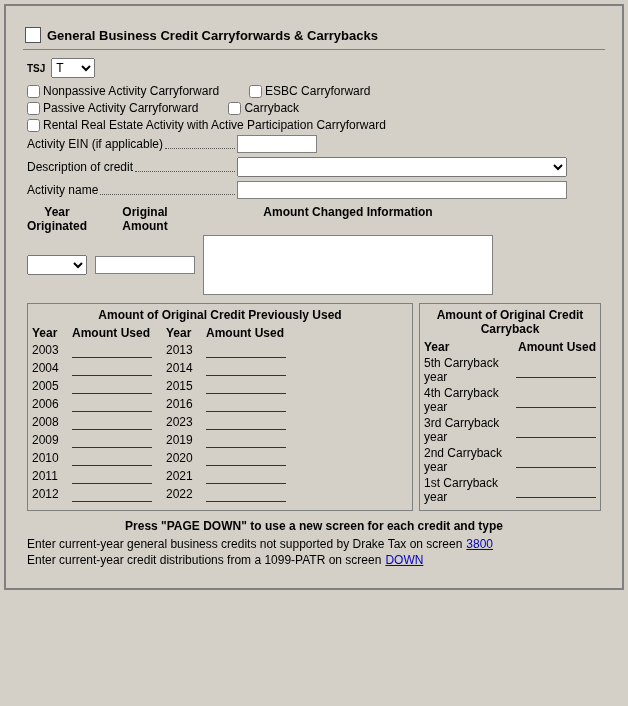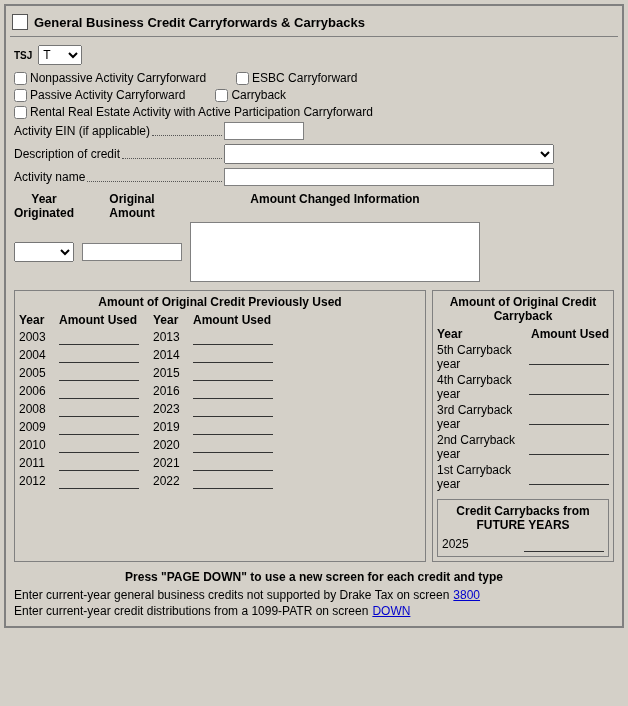--- a/index.html
+++ b/index.html
@@ -8,21 +8,21 @@
       font-size: 12px;
       background: #d4d0c8;
       width: 628px;
       min-height: 706px;
     }
     .window {
       background: #d4d0c8;
       border: 2px solid #808080;
       width: 620px;
       margin: 4px auto;
-      padding: 4px;
+      padding: 17px;
     }
     .title-bar {
       display: flex;
       align-items: center;
       gap: 6px;
       padding: 4px 2px 6px 2px;
       font-weight: bold;
       font-size: 13px;
       border-bottom: 1px solid #808080;
       margin-bottom: 6px;
@@ -407,27 +407,20 @@
             <div class="right-table-row">
       <span class="right-td-label">2nd Carryback year</span>
       <input type="text" class="right-td-input" value="" style="">
     </div>
             <div class="right-table-row">
       <span class="right-td-label">1st Carryback year</span>
       <input type="text" class="right-td-input" value="" style="">
     </div>
           </div>
 
-        <div class="future-years-box" style="margin-top:8px;">
-          <div class="future-title">Credit Carrybacks from FUTURE YEARS</div>
-          <div class="future-row">
-            <span>2025</span>
-            <input type="text" class="right-td-input" value="" style="">
-          </div>
-        </div>
       </div>
 
     </div>
 
     <div class="bottom-message">Press "PAGE DOWN" to use a new screen for each credit and type</div>
 
     <div class="footer-links">
       <div class="link-row">
         <span>Enter current-year general business credits not supported by Drake Tax on screen</span>
         <span class="link-text">3800</span>

